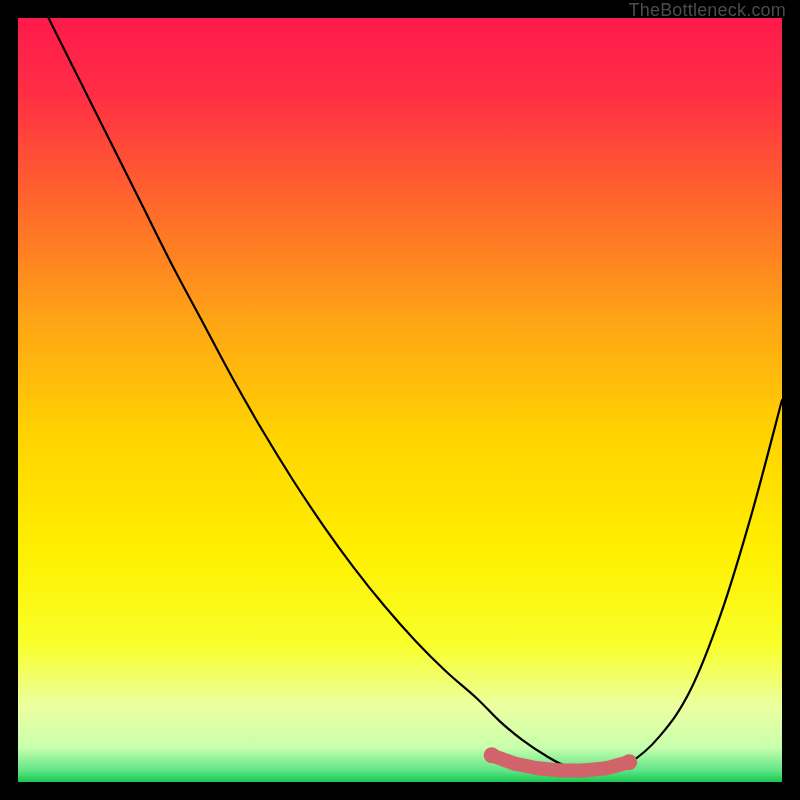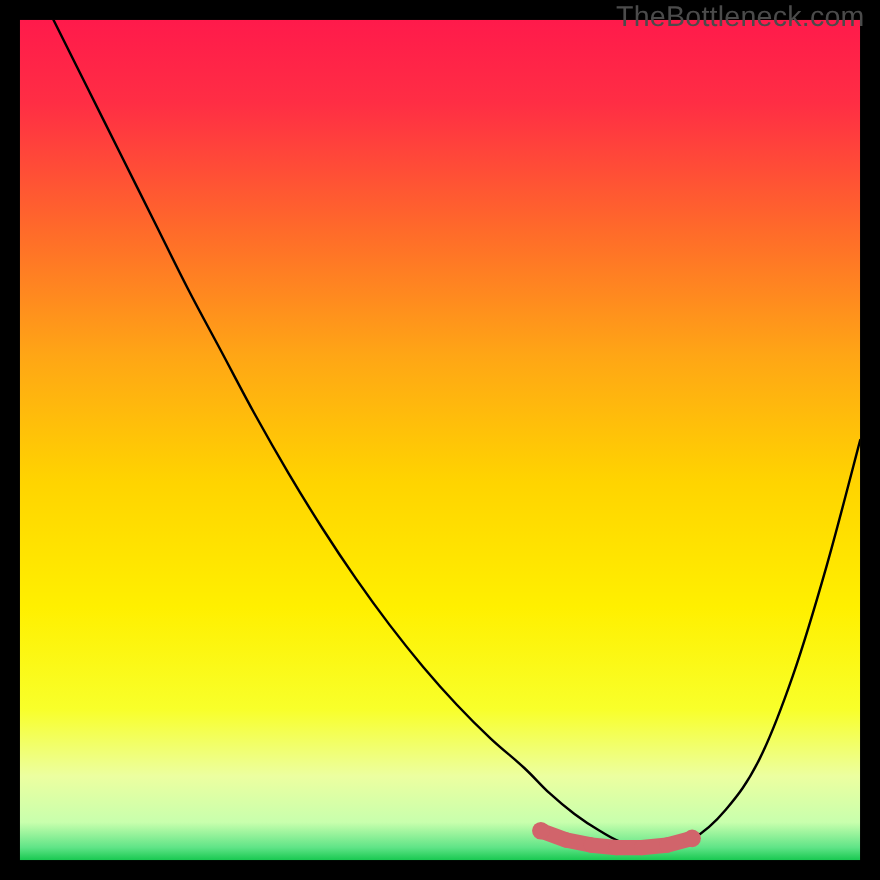--- a/index.html
+++ b/index.html
@@ -24,21 +24,21 @@
     left: 0;
     top: 0;
     width: 764px;
     height: 764px;
   }
   .watermark {
     position: absolute;
     top: 0px;
     right: 14px;
     color: #4b4b4b;
-    font-size: 26px;
+    font-size: 18px;
     font-weight: 500;
     letter-spacing: 0.2px;
     user-select: none;
   }
 </style>
 </head>
 <body>
 
 <div class="frame">
   <svg class="plot" viewBox="0 0 764 764">

